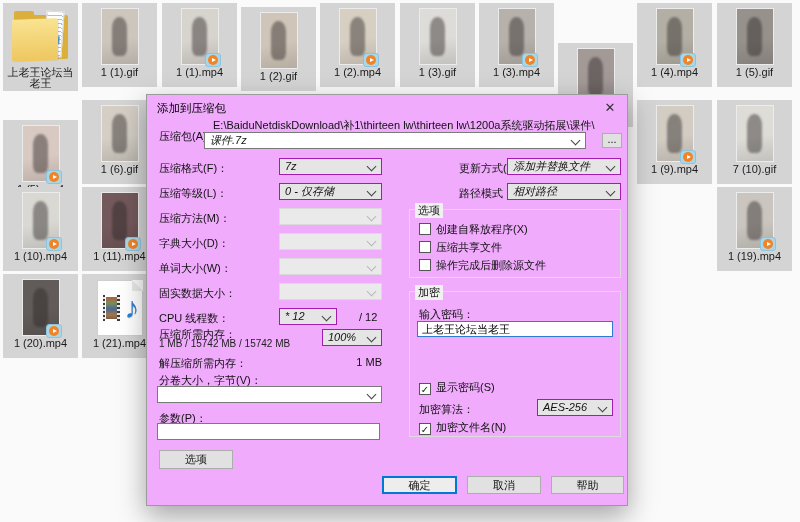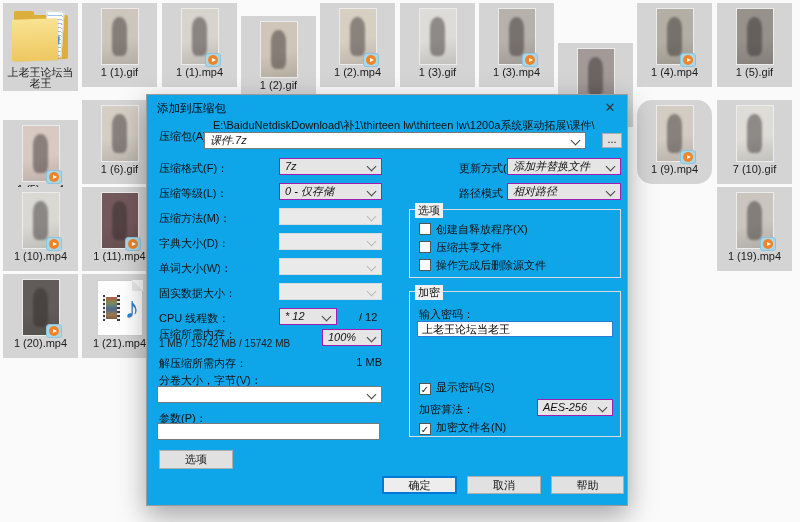--- a/index.html
+++ b/index.html
@@ -44,21 +44,21 @@
     background-image:linear-gradient(180deg,#b65b3f 2px,#7b8c5a 8px,#4d6a8f 14px,#a0774d 20px,#6b4d43 26px);
     background-clip:content-box; padding:2px 3px; }
   .film::before { content:""; position:absolute; left:0; top:0; width:2.5px; height:100%;
     background-image:repeating-linear-gradient(180deg,#3a3a3a 0 2px,#e8e8e8 2px 4px); }
   .film::after { content:""; position:absolute; right:0; top:0; width:2.5px; height:100%;
     background-image:repeating-linear-gradient(180deg,#3a3a3a 0 2px,#e8e8e8 2px 4px); }
   .note { position:absolute; right:2px; top:10px; font-size:30px; line-height:34px; color:#2a7fd4;
     text-shadow:0 1px 1px rgba(0,0,0,.2); }
   
   #dialog { position:absolute; left:146px; top:94px; width:482px; height:412px;
-    background:#0ea5e9; border:1px solid #9b9b9b; box-shadow:0 10px 26px rgba(0,0,0,.35);
+    background:#f0abfc; border:1px solid #9b9b9b; box-shadow:0 10px 26px rgba(0,0,0,.35);
     font-size:11px; color:#111; }
   #dlg-title { position:absolute; left:10px; top:6px; font-size:11.5px; color:#000; }
   #dlg-close { position:absolute; right:6px; top:4px; width:22px; height:18px; text-align:center;
     font-size:13px; line-height:18px; color:#333; cursor:default; }
   .lbl { position:absolute; white-space:nowrap; }
   .combo { position:absolute; height:17px; background:#e5e5e5; border:1px solid #a21caf;
     line-height:15px; padding:0 16px 0 5px; white-space:nowrap; overflow:hidden;font-style:italic; }
   .combo::after { content:""; position:absolute; right:6px; top:4px; width:6px; height:6px;
     border-right:1.2px solid #444; border-bottom:1.2px solid #444; transform:rotate(45deg); }
   .combo.dis { background:#eaeaea; border-color:#dadada; color:#9a9a9a; }
@@ -94,21 +94,21 @@
     <div class="cell" style="left: 82px; top: 3px;">
       <div class="thumb" style="background:linear-gradient(170deg,#cdc6bd 0%,#cdc6bd 55%, rgba(0,0,0,.12) 100%),#cdc6bd"></div>
       <div class="name">1 (1).gif</div>
     </div>
     <div class="cell" style="left: 162px; top: 3px;">
       <div class="thumb" style="background:linear-gradient(170deg,#d7d3cd 0%,#d7d3cd 55%, rgba(0,0,0,.12) 100%),#d7d3cd">
         <div class="badge"></div>
       </div>
       <div class="name">1 (1).mp4</div>
     </div>
-    <div class="cell" style="left: 241px; top: 16px; padding-left: 24px;">
+    <div class="cell" style="left: 241px; top: 7px; padding-left: 24px;">
       <div class="thumb" style="background:linear-gradient(170deg,#cfc5b8 0%,#cfc5b8 55%, rgba(0,0,0,.12) 100%),#cfc5b8"></div>
       <div class="name">1 (2).gif</div>
     </div>
     <div class="cell" style="left: 320px; top: 3px;">
       <div class="thumb" style="background:linear-gradient(170deg,#d8cfc3 0%,#d8cfc3 55%, rgba(0,0,0,.12) 100%),#d8cfc3">
         <div class="badge"></div>
       </div>
       <div class="name">1 (2).mp4</div>
     </div>
     <div class="cell" style="left: 400px; top: 3px;">
@@ -138,21 +138,21 @@
     <div class="cell" style="left: 3px; top: 100px; margin-top: 20px;">
       <div class="thumb" style="background:linear-gradient(170deg,#d8c9c2 0%,#d8c9c2 55%, rgba(0,0,0,.12) 100%),#d8c9c2">
         <div class="badge"></div>
       </div>
       <div class="name">1 (5).mp4</div>
     </div>
     <div class="cell" style="left: 82px; top: 100px;">
       <div class="thumb" style="background:linear-gradient(170deg,#d4cec5 0%,#d4cec5 55%, rgba(0,0,0,.12) 100%),#d4cec5"></div>
       <div class="name">1 (6).gif</div>
     </div>
-    <div class="cell" style="left: 637px; top: 100px; border-radius: 15px;">
+    <div class="cell" style="left: 637px; top: 100px;">
       <div class="thumb" style="background:linear-gradient(170deg,#d2ccc3 0%,#d2ccc3 55%, rgba(0,0,0,.12) 100%),#d2ccc3">
         <div class="badge"></div>
       </div>
       <div class="name">1 (9).mp4</div>
     </div>
     <div class="cell" style="left: 717px; top: 100px;">
       <div class="thumb" style="background:linear-gradient(170deg,#dedcd7 0%,#dedcd7 55%, rgba(0,0,0,.12) 100%),#dedcd7"></div>
       <div class="name">7 (10).gif</div>
     </div>
     <div class="cell" style="left: 3px; top: 187px;">

